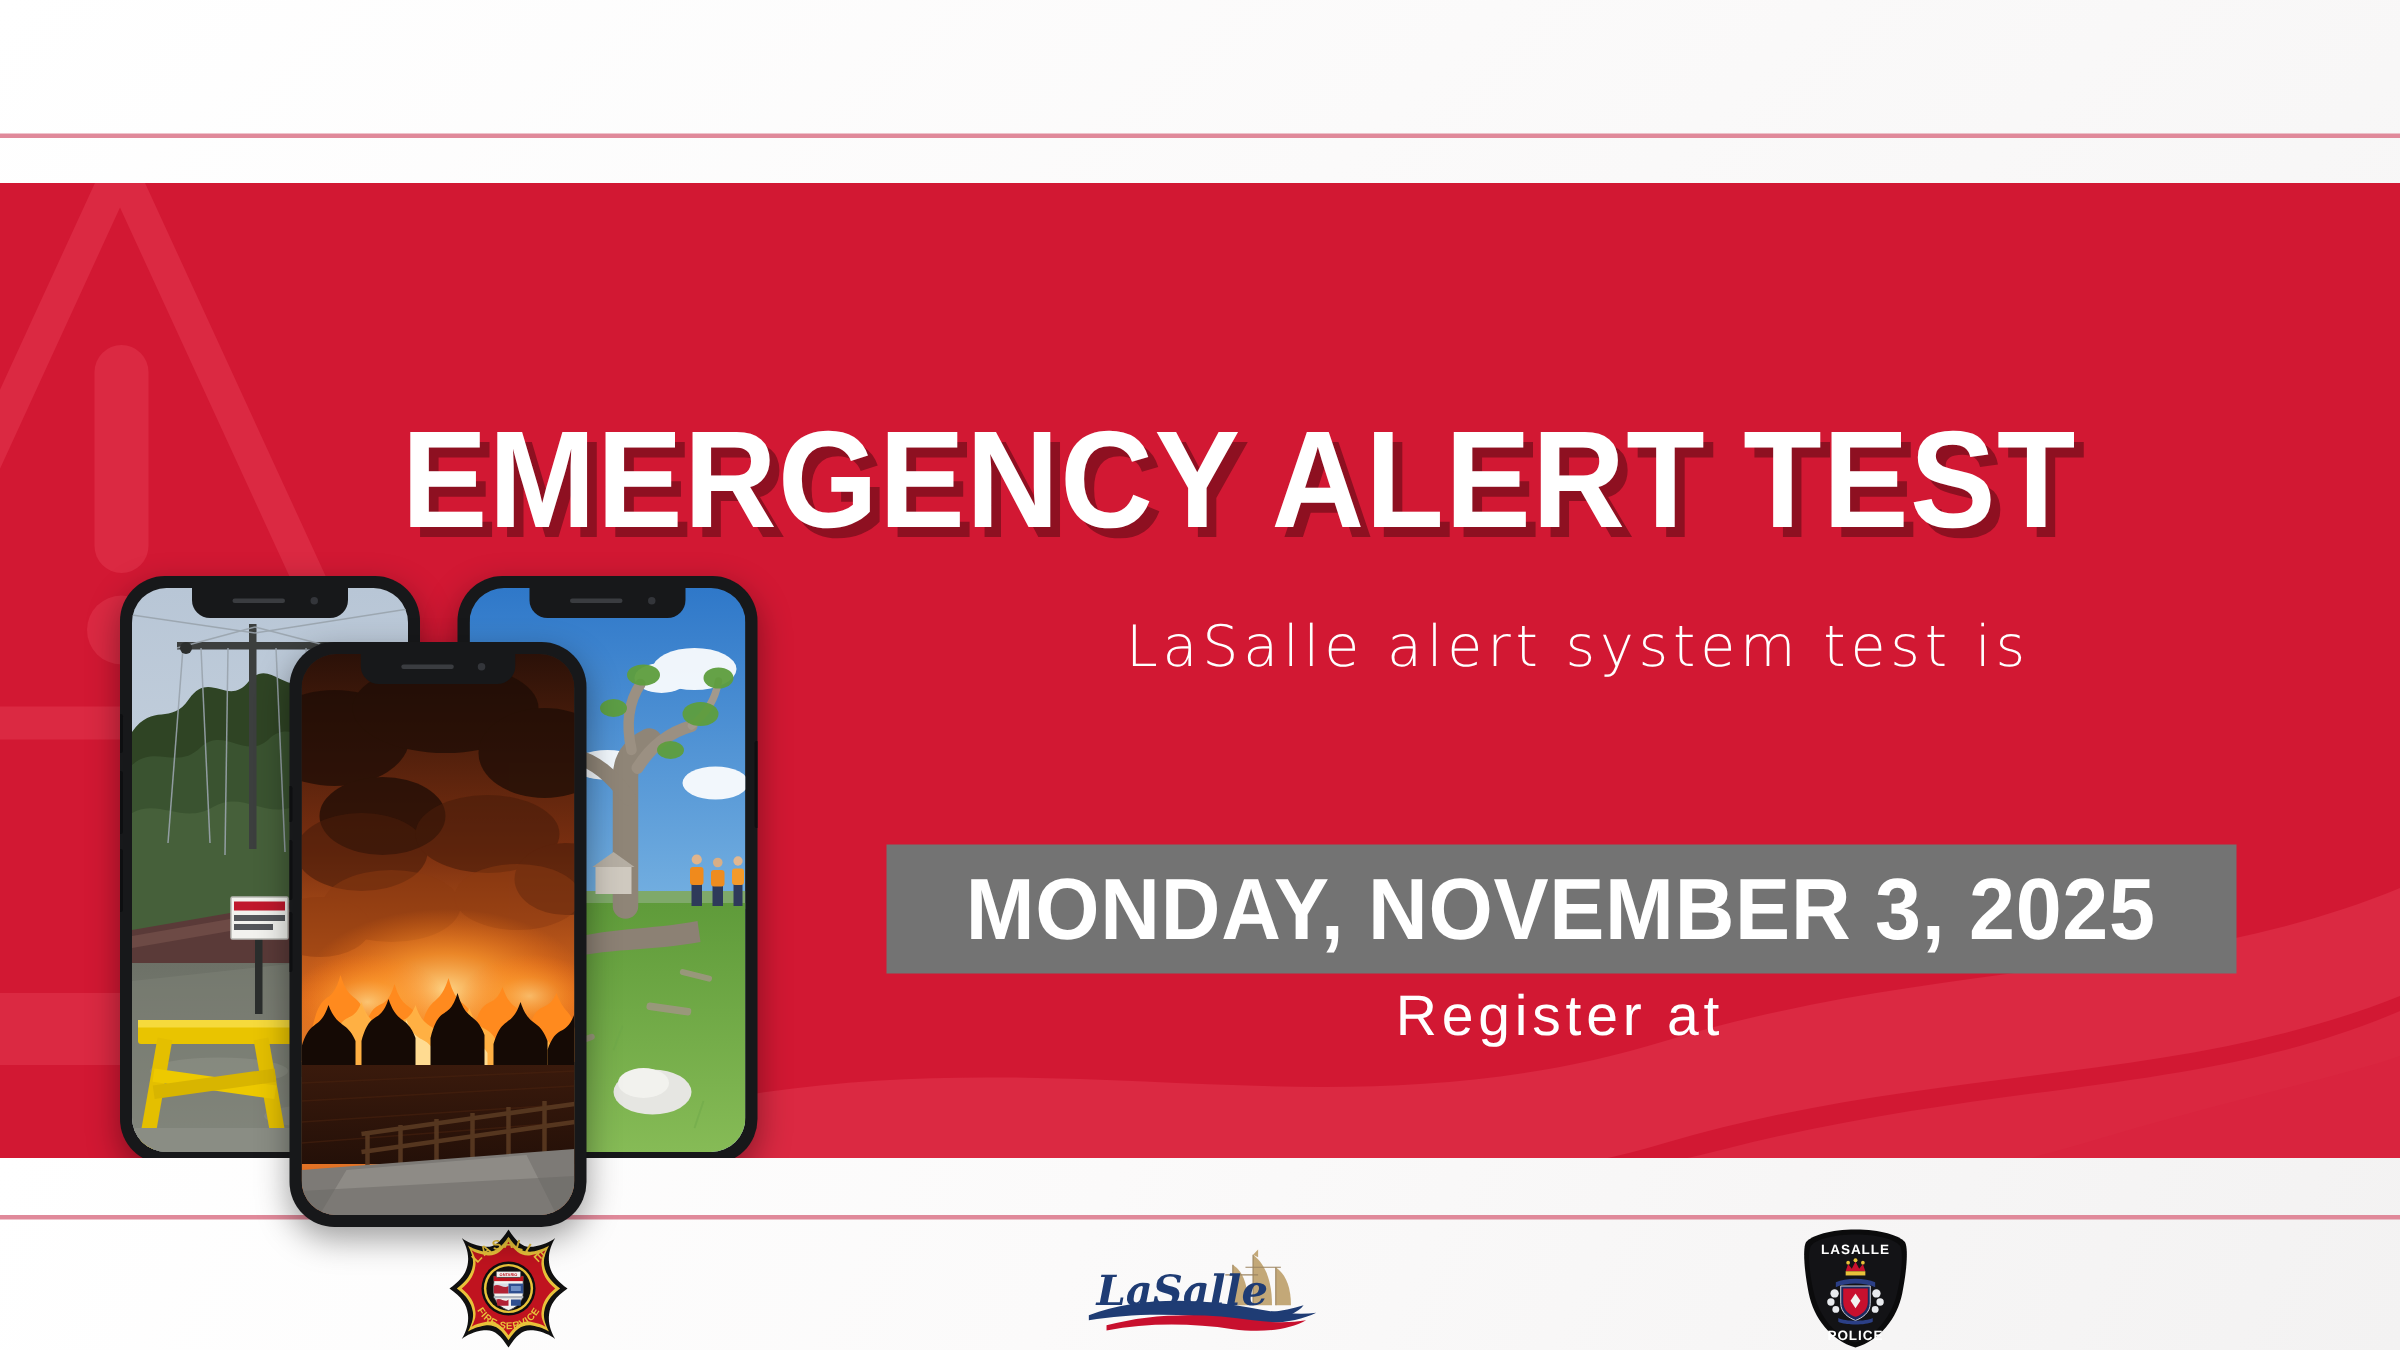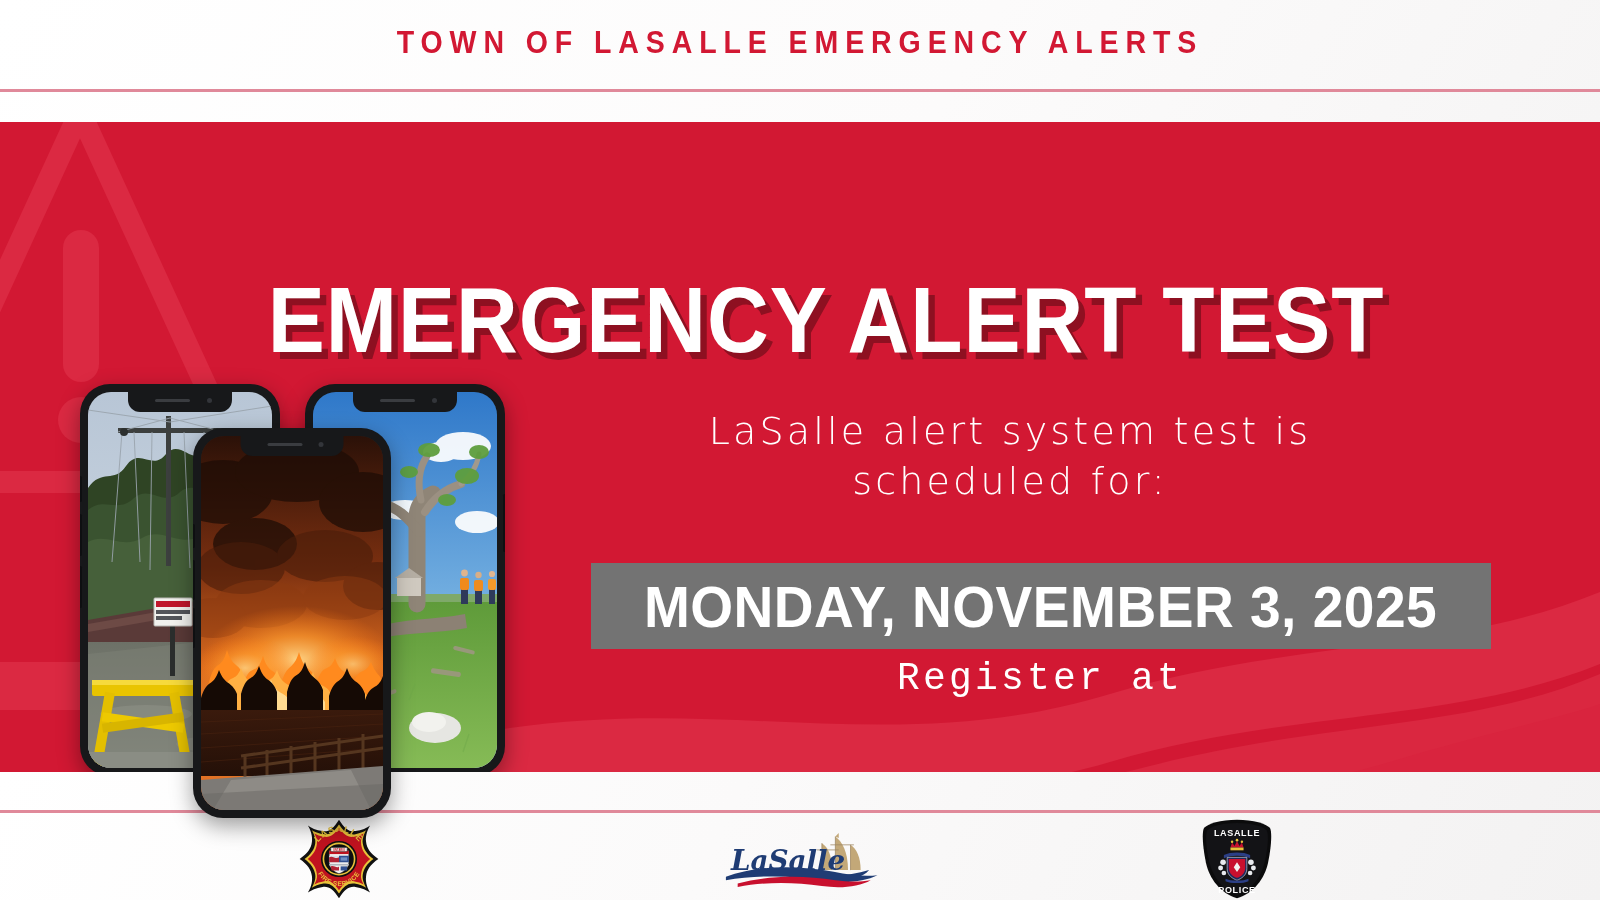--- a/index.html
+++ b/index.html
@@ -100,21 +100,21 @@
     line-height: 1;
     white-space: nowrap;
     transform: scaleX(0.93);
     transform-origin: center top;
     text-shadow: 7px 7px 0 #8E1021;
   }
 
   
   .subtitle {
     position: absolute;
-    left: 570px; top: 285px;
+    left: 612px; top: 285px;
     width: 880px;
     text-align: center;
     color: #FFFFFF;
     font-family: "DejaVu Sans", sans-serif;
     font-size: 38px;
     font-weight: 300;
     letter-spacing: 3.2px;
     line-height: 1.31;
   }
 
@@ -137,21 +137,21 @@
     white-space: nowrap;
     transform: scaleX(0.95);
   }
 
   .register-block {
     position: absolute;
     left: 600px; top: 532px;
     width: 880px;
     text-align: center;
     color: #FFFFFF;
-    font-family: Liberation Mono, monospace;
+    font-family: Liberation Sans, sans-serif;
     font-size: 38px;
     font-weight: 300;
     letter-spacing: 3.2px;
     line-height: 1.31;
   }
 
   
   .phones {
     position: absolute;
     left: 80px; top: 258px;
@@ -241,23 +241,20 @@
   .logo { position: absolute; }
   .logo-fire   { left: 293px; top: 0px;  width: 92px;  height: 82px; }
   .logo-town   { left: 714px; top: 10px; width: 172px; height: 64px; }
   .logo-police { left: 1196px;top: 0px;  width: 82px;  height: 82px; }
 </style>
 </head>
 <body>
 
 <div class="poster">
 
-  <div class="header">
-    <div class="header-title">TOWN OF LASALLE EMERGENCY ALERTS</div>
-  </div>
   <div class="rule-top"></div>
 
   <div class="red-panel">
 
     <svg class="watermark-warning" viewBox="0 0 330 400">
       <path d="M150 10 L320 380 L-20 380 Z" fill="none" stroke="#DB2942" stroke-width="22"></path>
       <rect x="133" y="128" width="36" height="152" rx="18" fill="#DB2942"></rect>
       <circle cx="151" cy="318" r="23" fill="#DB2942"></circle>
     </svg>
     <div class="watermark-band"></div>
@@ -517,21 +514,20 @@
           </svg>
         </div>
         <div class="notch"></div>
       </div>
     </div>
 
     <div class="main-title">EMERGENCY ALERT TEST</div>
 
     <div class="subtitle">
       <div>LaSalle alert system test is</div>
-      <div>scheduled for:</div>
     </div>
 
     <div class="date-banner">
       <span class="date-banner-text">MONDAY, NOVEMBER 3, 2025</span>
     </div>
 
     <div class="register-block">
       <div>Register at</div>
     </div>
   </div>

